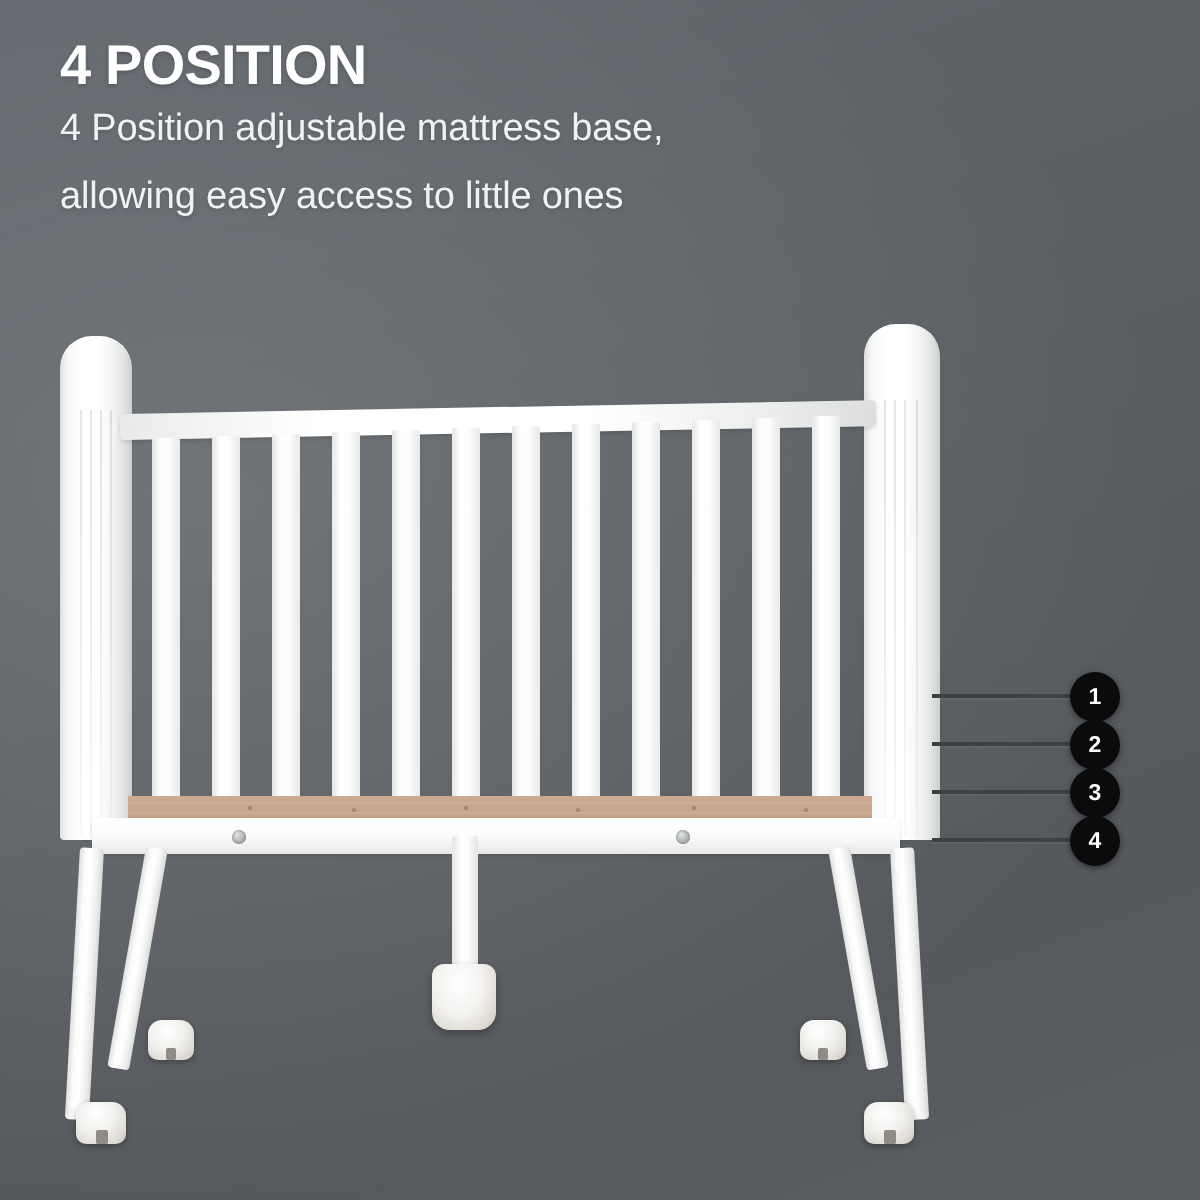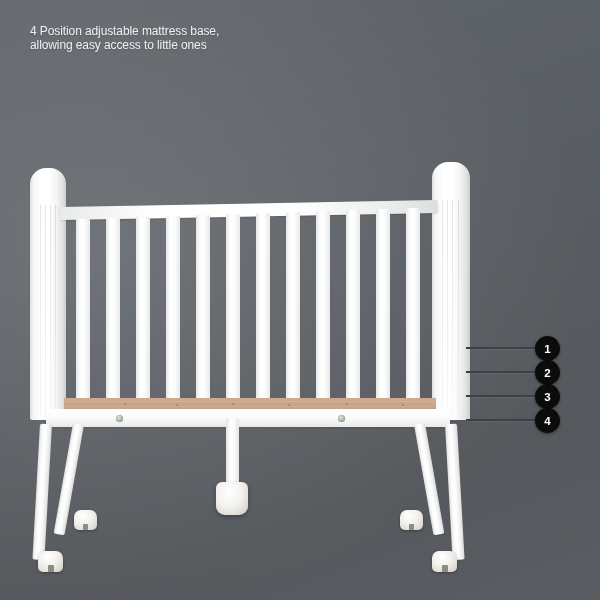--- a/index.html
+++ b/index.html
@@ -19,21 +19,21 @@
   #textblock{position:absolute;left:30px;top:18px;width:430px;}
   .h1{
     color:#ffffff;font-weight:bold;font-size:28px;line-height:1.07;
     letter-spacing:-0.4px;text-transform:uppercase;
     font-family:"Liberation Sans", sans-serif;
     font-stretch:condensed;
     text-shadow:0 1px 2px rgba(0,0,0,0.18);
     white-space:nowrap;
   }
   .sub{
-    color:#f0f1f2;font-size:12px;line-height:1.18;margin-top:6px;
+    color:#f0f1f2;font-size:19px;line-height:1.18;margin-top:6px;
     letter-spacing:-0.1px;white-space:nowrap;
     text-shadow:0 1px 2px rgba(0,0,0,0.15);
   }
   
   .leader{
     position:absolute;height:2px;background:#3d4145;
     box-shadow:0 1px 0 rgba(255,255,255,0.05);
   }
   .badge{
     position:absolute;width:25px;height:25px;border-radius:50%;
@@ -212,17 +212,18 @@
     <span>2</span>
   </div>
   <div class="badge" style="left:535px;top:384px;">
     <span>3</span>
   </div>
   <div class="badge" style="left:535px;top:408px;">
     <span>4</span>
   </div>
 
   <div id="textblock">
+    <div class="h1">4 POSITION</div>
     <div class="sub">4 Position adjustable mattress base,</div>
-    <div class="sub" style="margin-top:0;">allowing easy access to little ones</div>
+    <div class="sub" style="margin-top:12px;">allowing easy access to little ones</div>
   </div>
 
 </div>
 
 </body></html>

